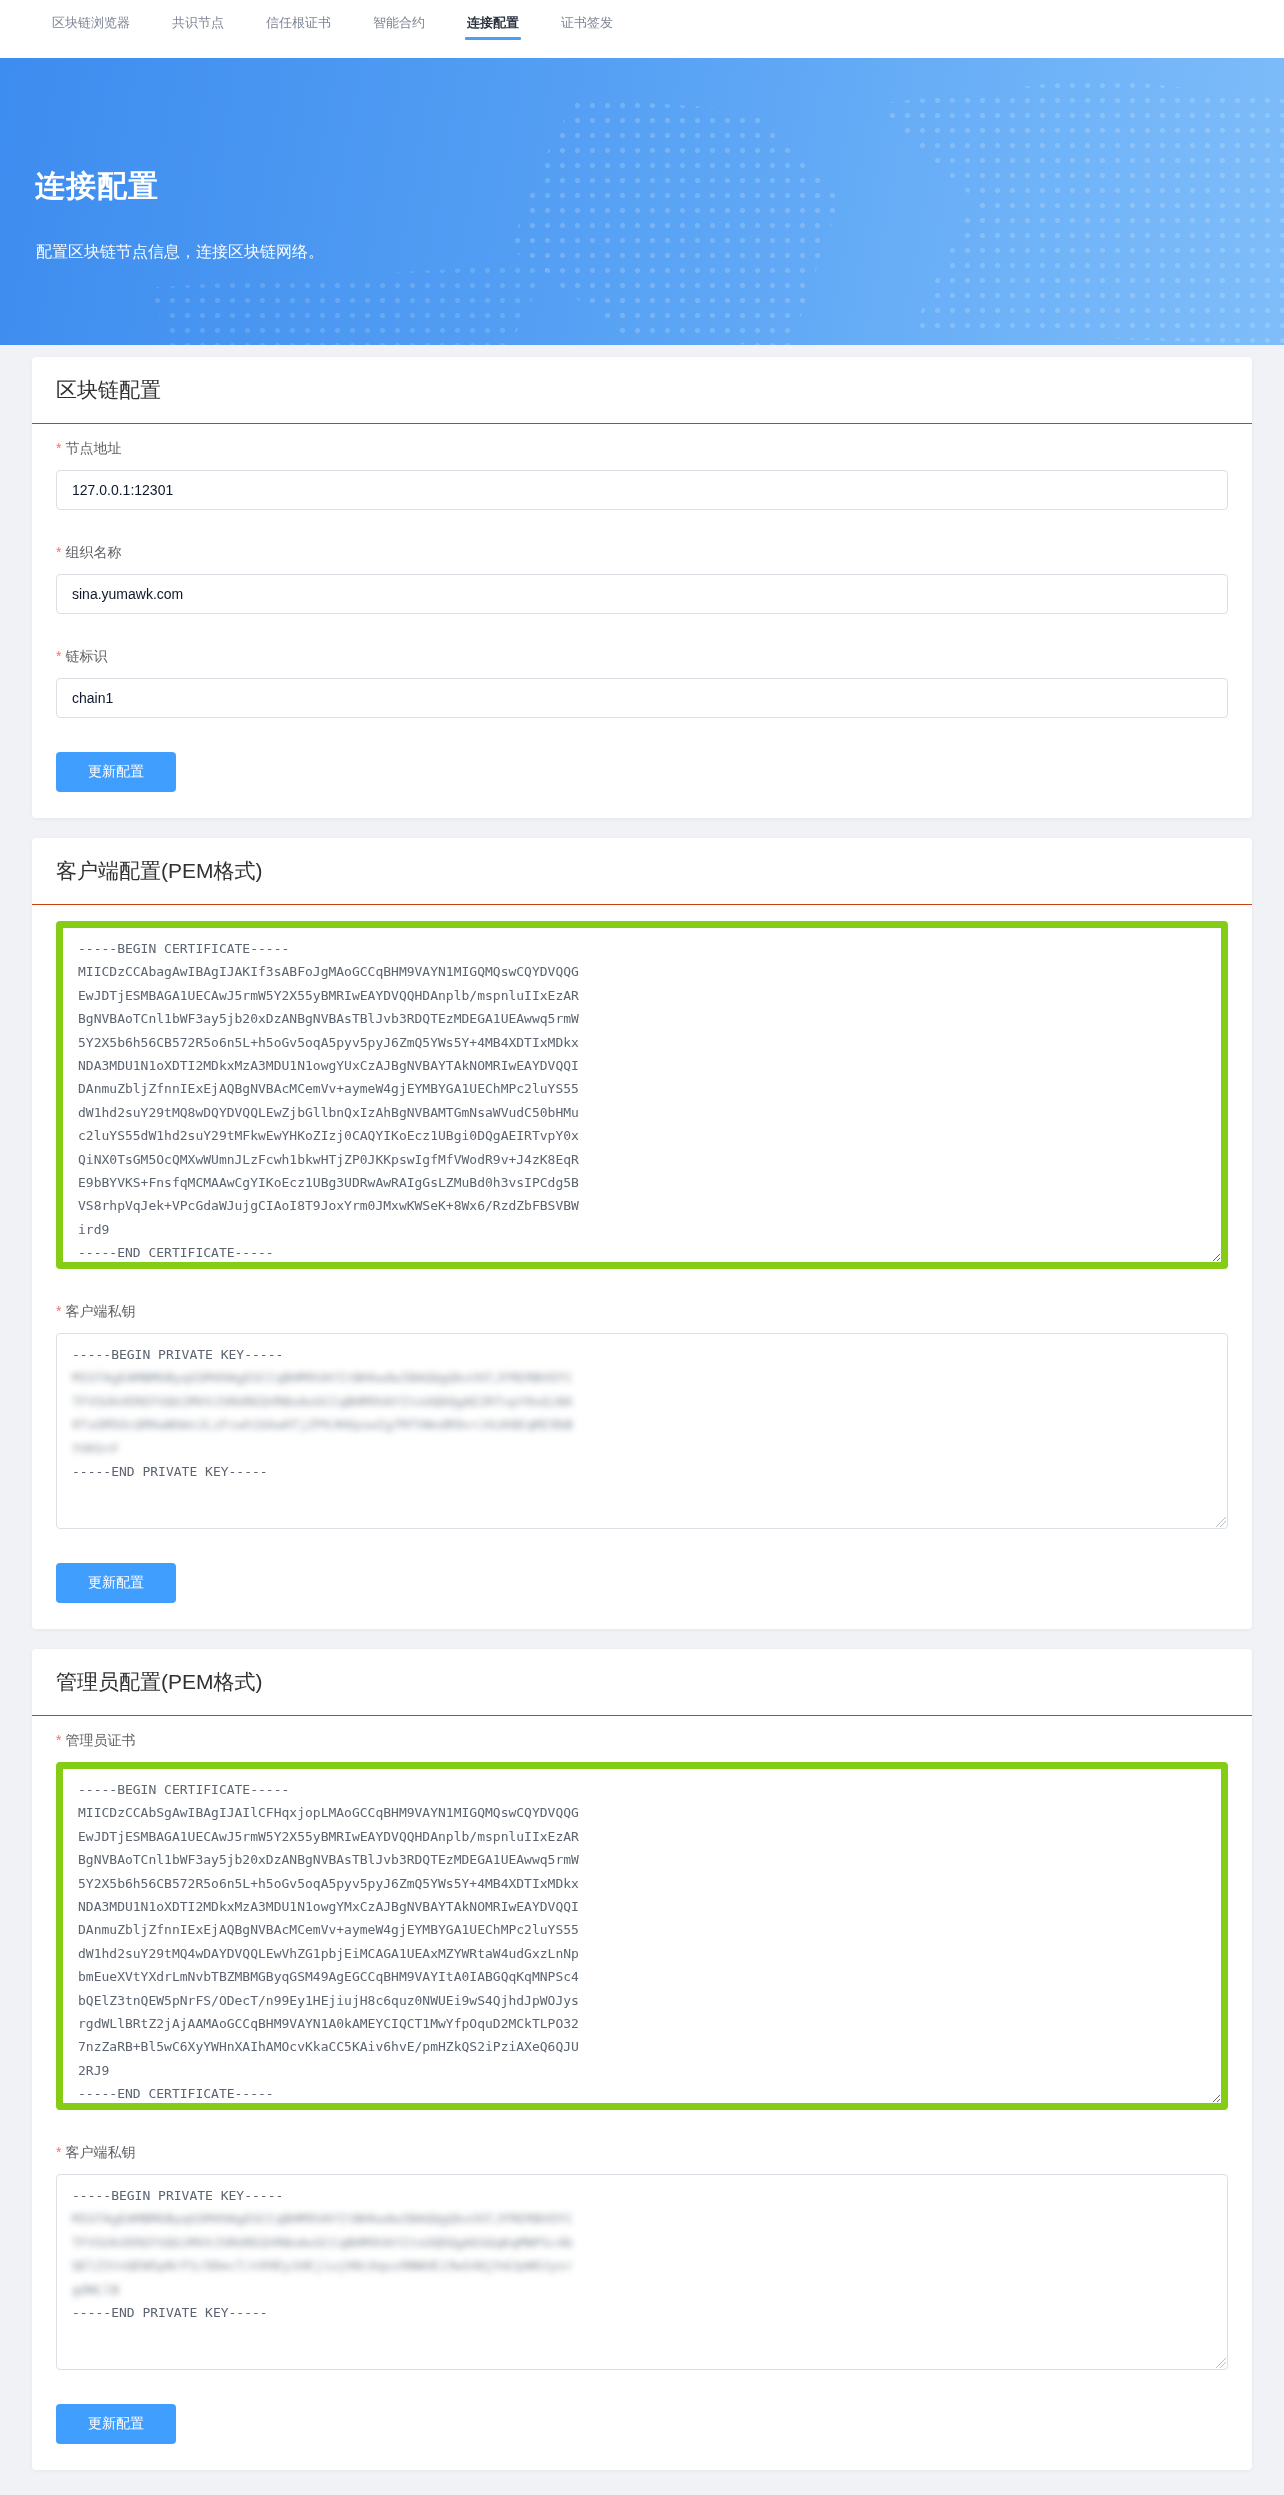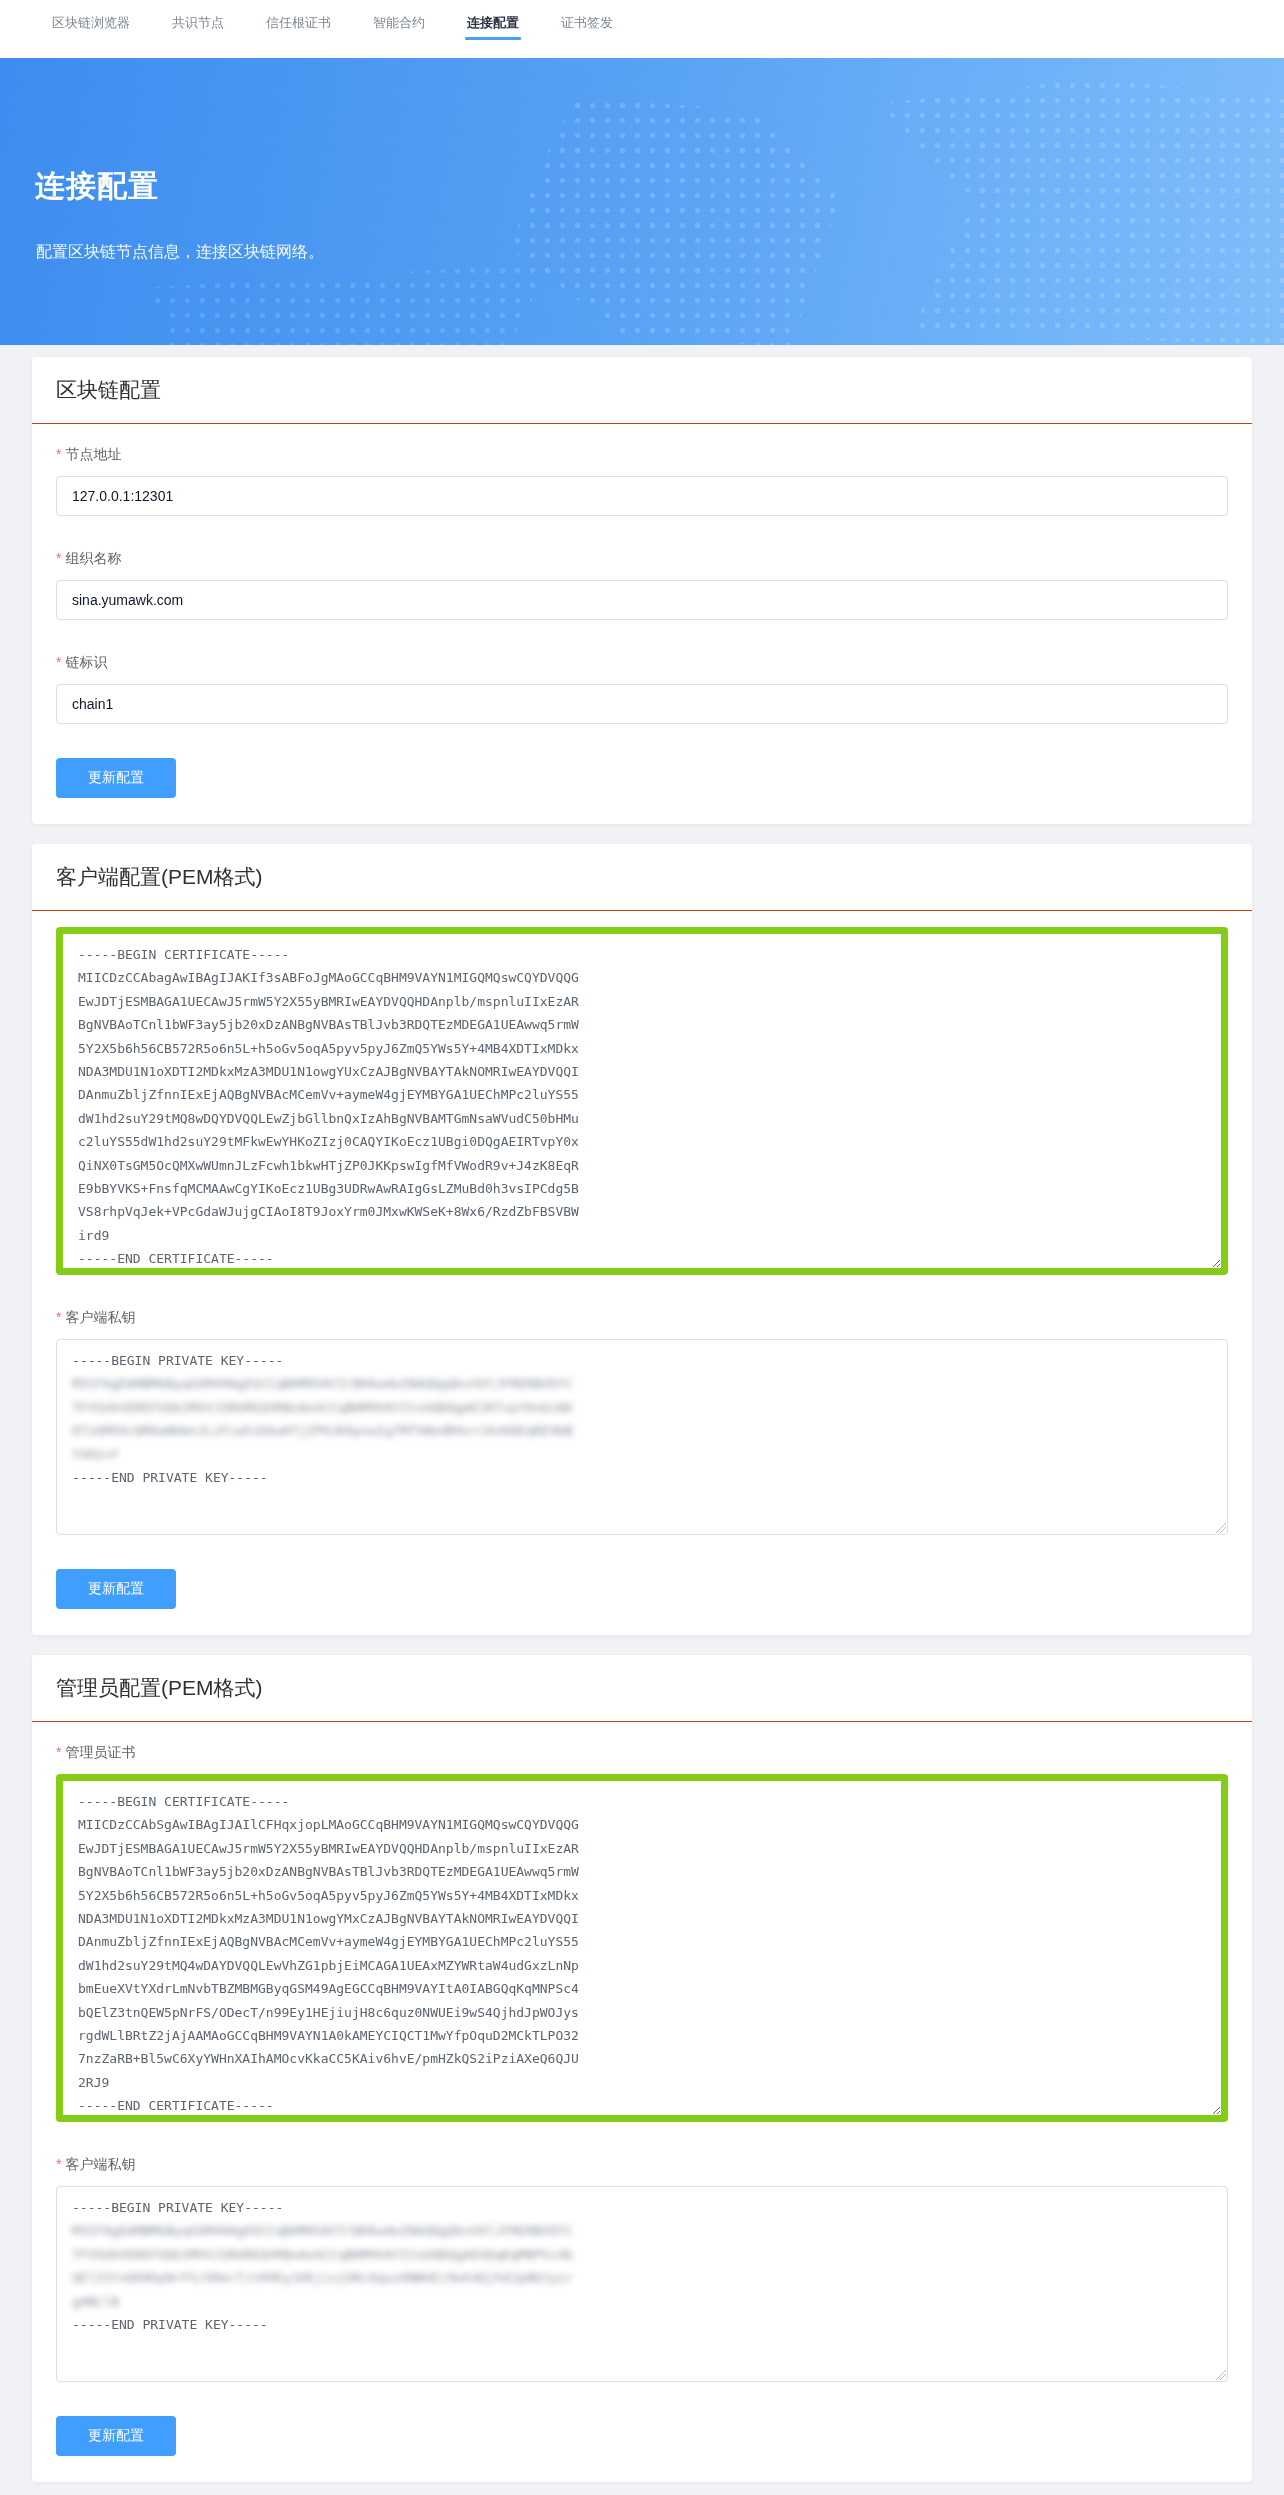--- a/index.html
+++ b/index.html
@@ -90,21 +90,20 @@
     color:#303133;
     border-bottom:1px solid #c2410c;
   }
   .card-body { padding:16px 24px 26px 24px; }
 
   .field { margin-bottom:34px; }
   .field-label {
     font-size:14px;
     color:#606266;
     margin-bottom:12px;
-    margin-top:6px;
   }
   .req-star { color:#f56c6c; margin-right:4px; font-size:14px; }
 
   .text-input {
     width:100%;
     height:40px;
     border:1px solid #dcdfe6;
     border-radius:4px;
     padding:0 15px;
     font-size:14px;

